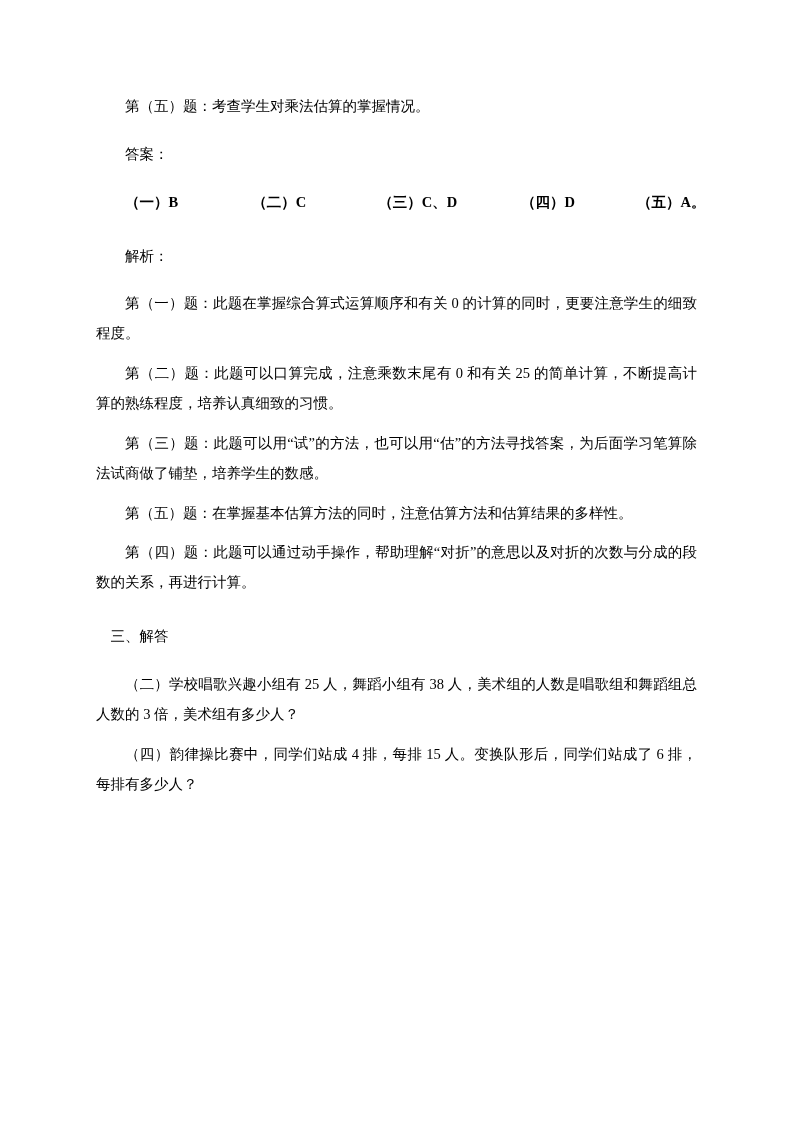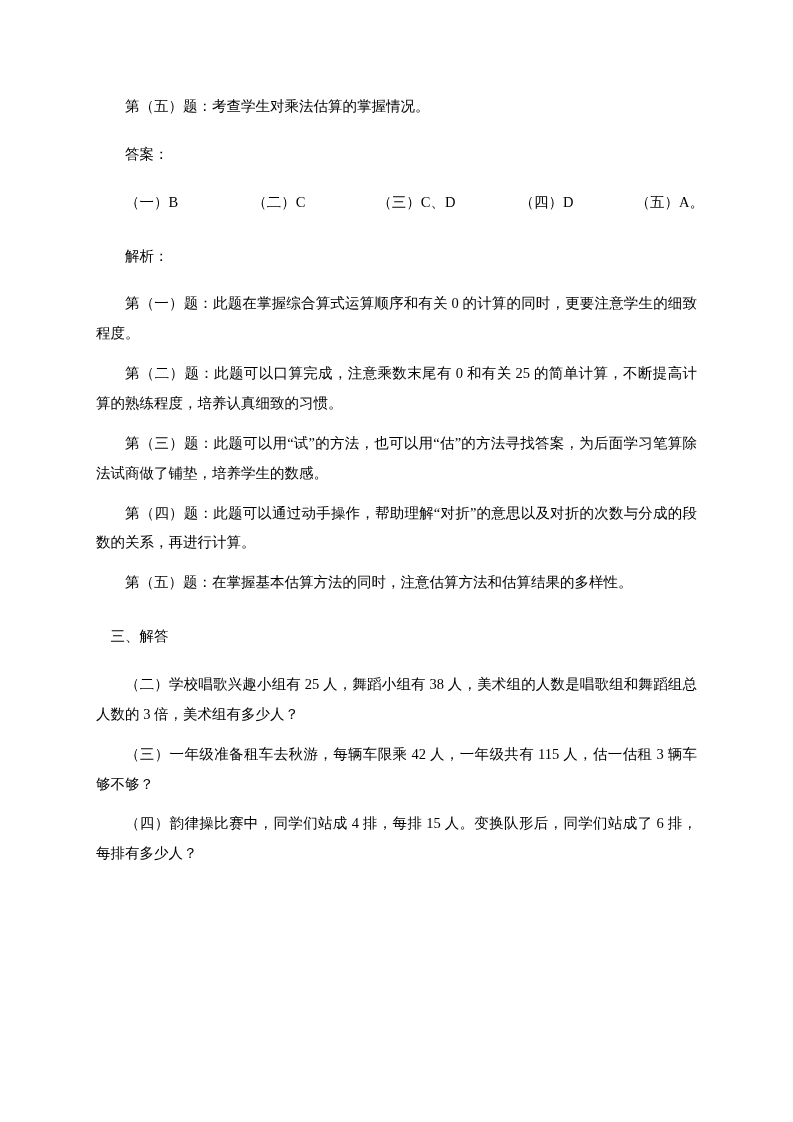--- a/index.html
+++ b/index.html
@@ -32,20 +32,21 @@
   }
   .bold {
     font-weight: normal;
   }
   .ans-row {
     font-size: 14.5px;
     line-height: 2.06;
     margin: 0 0 10px 0;
     text-indent: 2em;
     white-space: pre;
+    font-weight: bold;
   }
   .ans-row span.gap {
     display: inline-block;
   }
   .section-head {
     font-size: 14.5px;
     line-height: 2.06;
     font-weight: normal;
     margin: 0 0 10px 0;
     text-indent: 1em;
@@ -70,26 +71,25 @@
 
   <div class="spacer-md"></div>
 
   <p class="para indent bold">解析：</p>
 
   <div class="spacer-sm"></div>
 
   <p class="para indent">第（一）题：此题在掌握综合算式运算顺序和有关 0 的计算的同时，更要注意学生的细致程度。</p>
   <p class="para indent">第（二）题：此题可以口算完成，注意乘数末尾有 0 和有关 25 的简单计算，不断提高计算的熟练程度，培养认真细致的习惯。</p>
   <p class="para indent">第（三）题：此题可以用“试”的方法，也可以用“估”的方法寻找答案，为后面学习笔算除法试商做了铺垫，培养学生的数感。</p>
+  <p class="para indent">第（五）题：在掌握基本估算方法的同时，注意估算方法和估算结果的多样性。</p>
   <p class="para indent">第（四）题：此题可以通过动手操作，帮助理解“对折”的意思以及对折的次数与分成的段数的关系，再进行计算。</p>
-  <p class="para indent">第（五）题：在掌握基本估算方法的同时，注意估算方法和估算结果的多样性。</p>
 
   <div class="spacer-md"></div>
 
   <p class="section-head">三、解答</p>
 
   <div class="spacer-sm"></div>
 
   <p class="para indent">（二）学校唱歌兴趣小组有 25 人，舞蹈小组有 38 人，美术组的人数是唱歌组和舞蹈组总人数的 3 倍，美术组有多少人？</p>
-  <p class="para indent">（三）一年级准备租车去秋游，每辆车限乘 42 人，一年级共有 115 人，估一估租 3 辆车够不够？</p>
   <p class="para indent">（四）韵律操比赛中，同学们站成 4 排，每排 15 人。变换队形后，同学们站成了 6 排，每排有多少人？</p>
 
 </div>
 
 </body></html>

